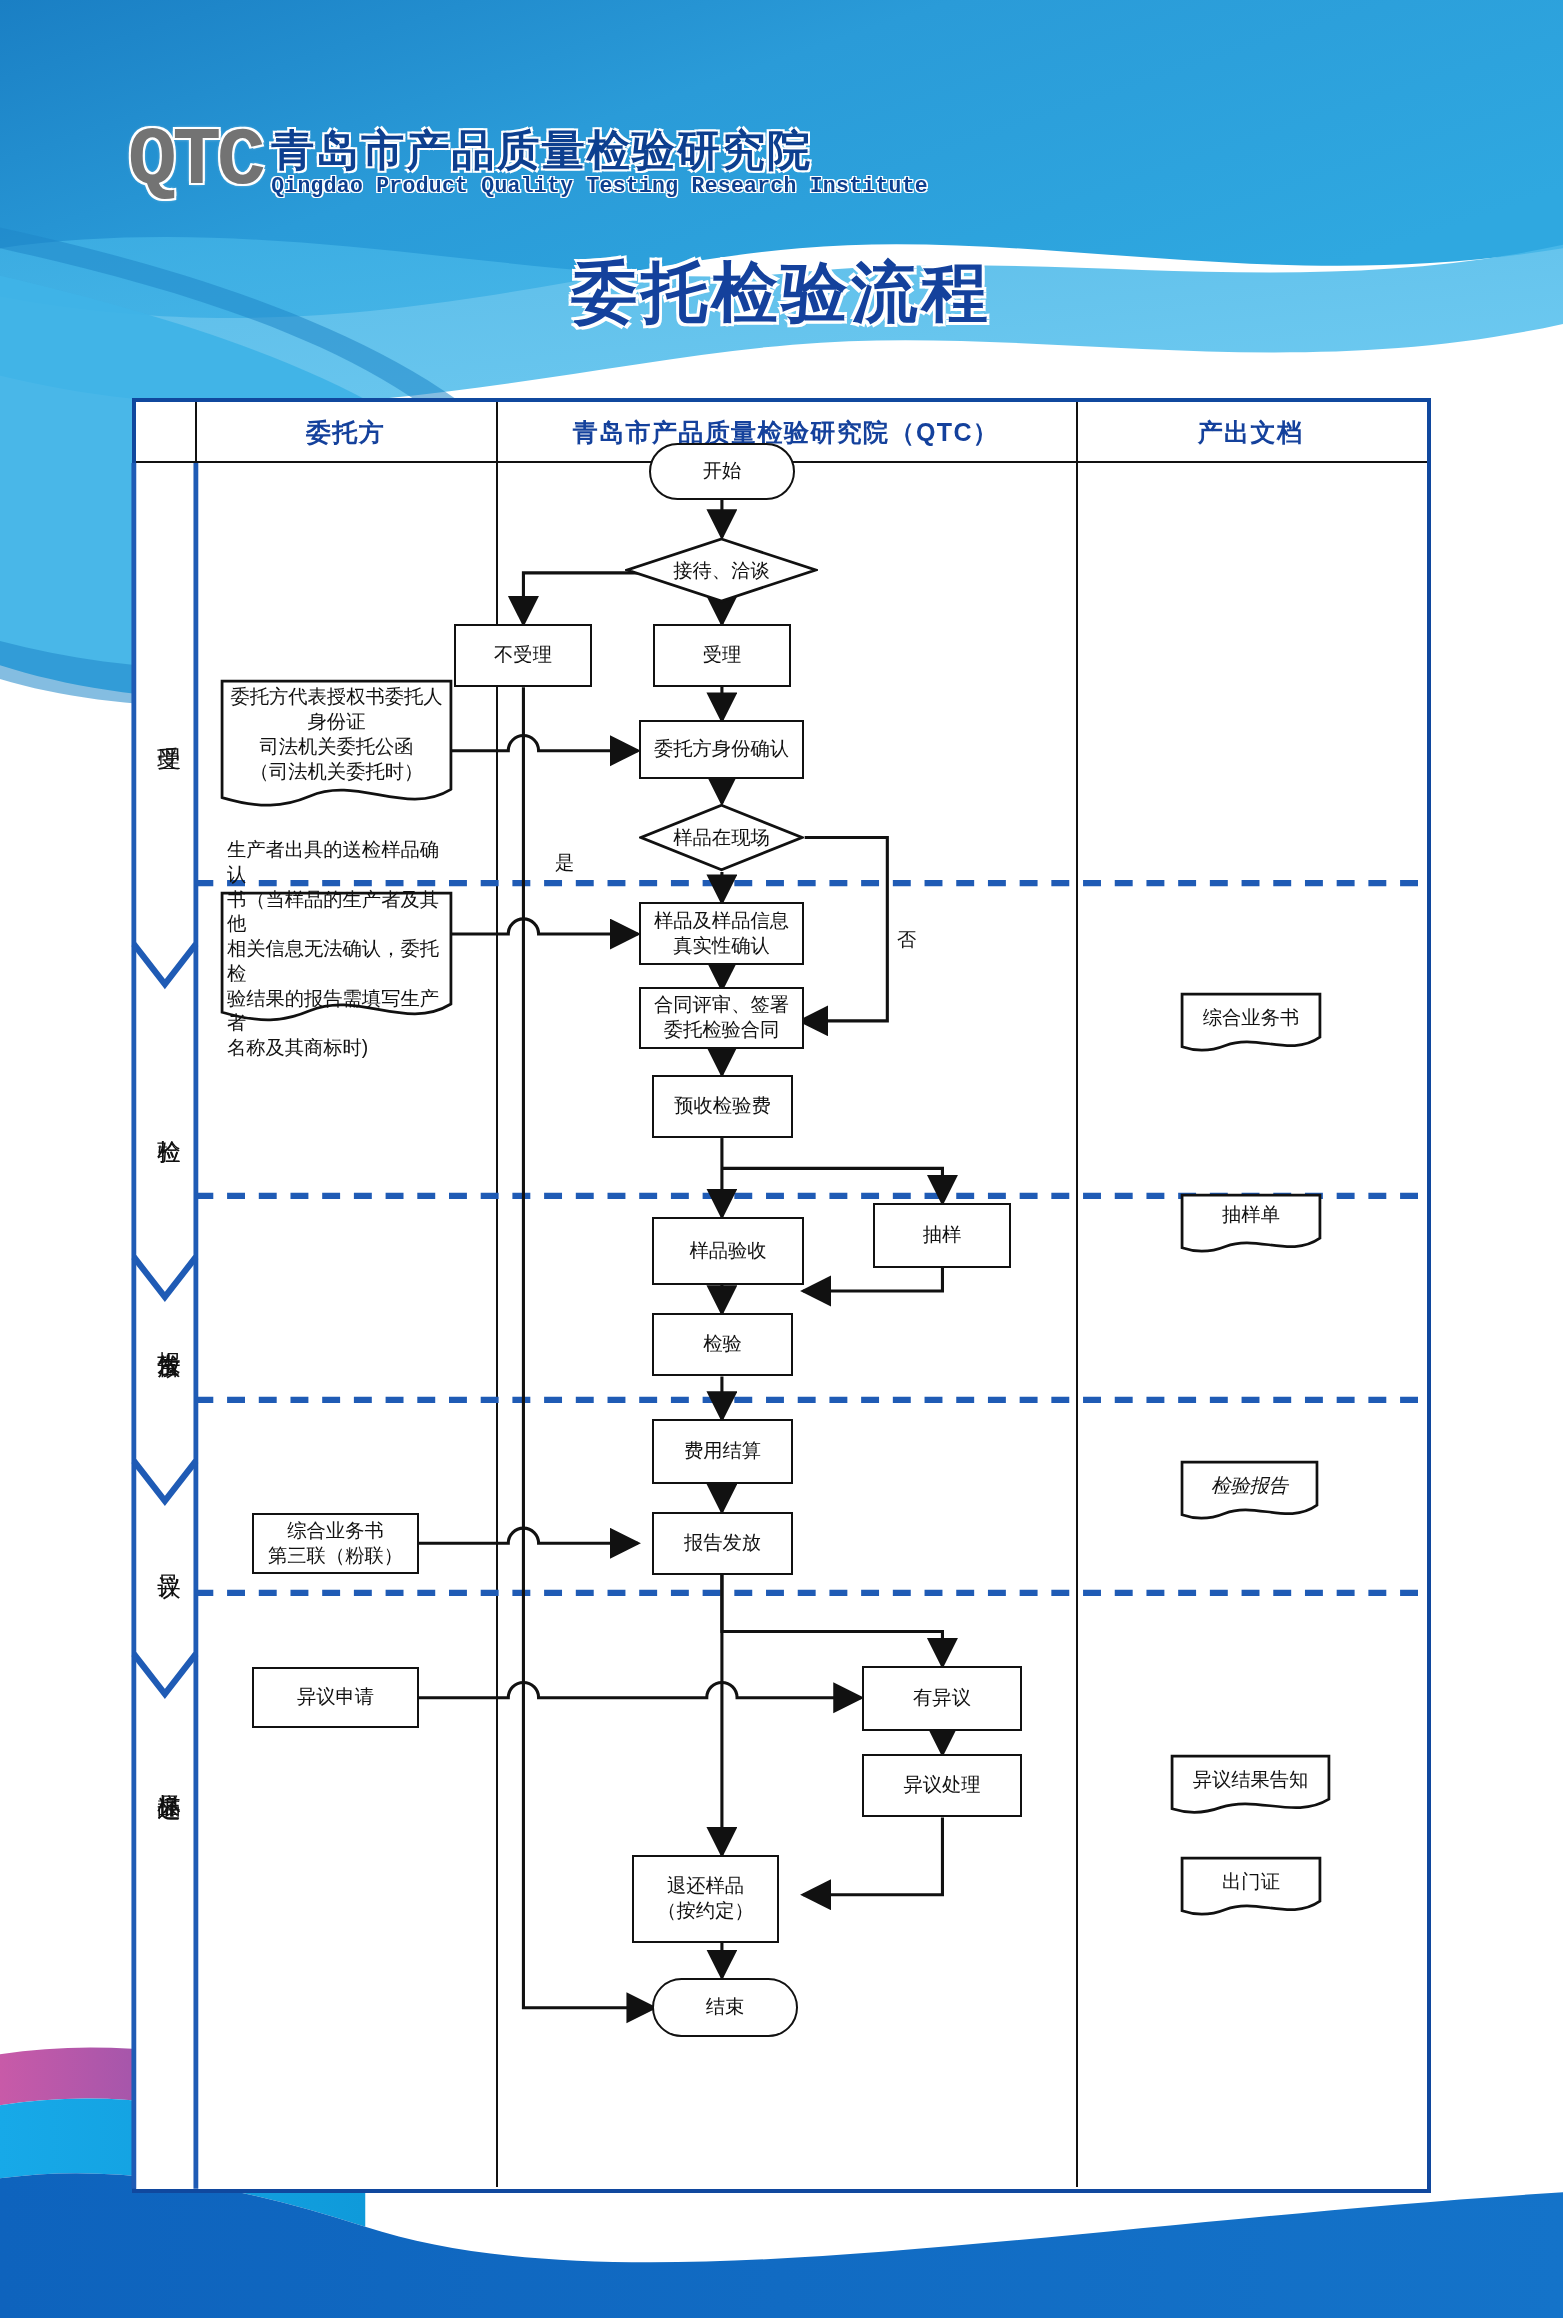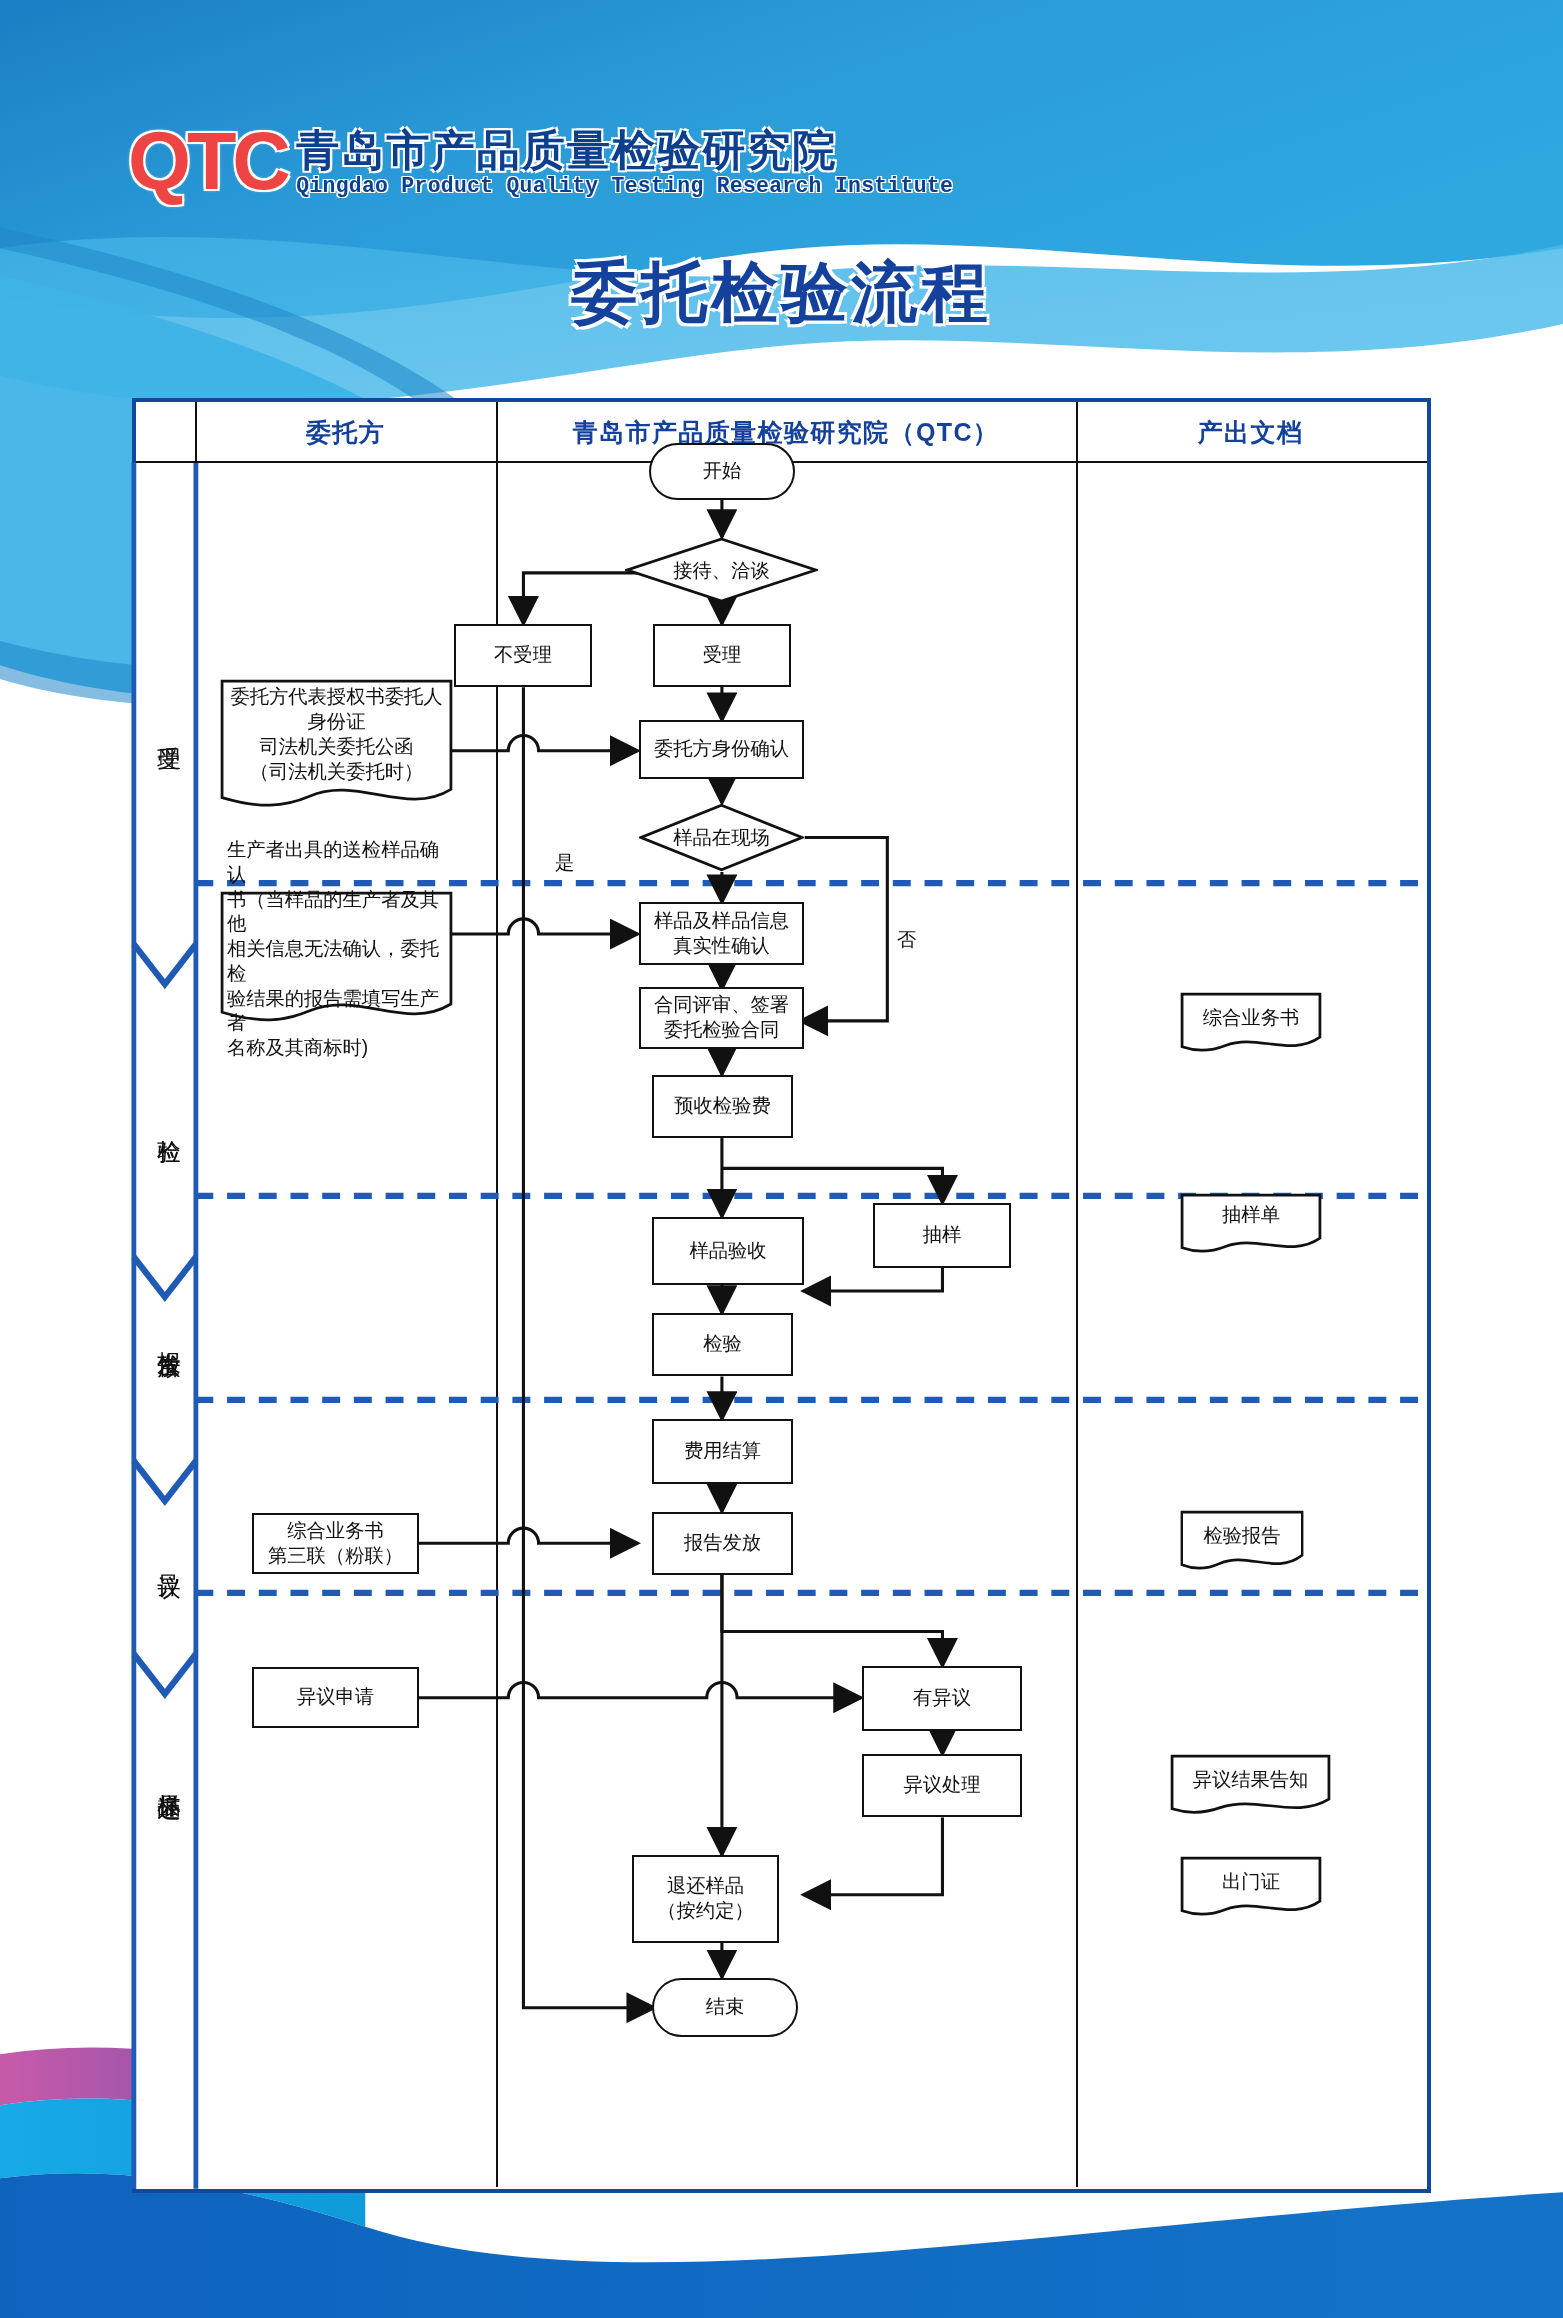--- a/index.html
+++ b/index.html
@@ -13,27 +13,27 @@
   #root{position:absolute;left:0;top:0;width:1563px;height:2319px;}
 
   .bg-svg{position:absolute;left:0;top:0;width:1563px;height:2319px;}
 
   
   .logo-wrap{
     position:absolute;left:128px;top:121px;
     display:flex;align-items:flex-start;
   }
   .logo-mark{
-    font-size:81px;font-weight:bold;color:#ef4444;
+    font-size:81px;font-weight:bold;color:#737373;
     line-height:1;letter-spacing:-4.1px;
     text-shadow:
       -2.1px -2.1px 0 #fff, 2.1px -2.1px 0 #fff,
       -2.1px 2.1px 0 #fff, 2.1px 2.1px 0 #fff,
       0 0 4.1px #ffffff;
-    font-family:Liberation Sans, sans-serif;
+    font-family:Liberation Mono, monospace;
   }
   .logo-text{margin-left:9.6px;margin-top:6.9px;}
   .logo-cn{
     font-size:43px;font-weight:bold;color:#0d3f8f;
     letter-spacing:2.1px;line-height:1.05;
     text-shadow:
       -2.1px -2.1px 0 #fff, 2.1px -2.1px 0 #fff,
       -2.1px 2.1px 0 #fff, 2.1px 2.1px 0 #fff;
   }
   .logo-en{
@@ -356,21 +356,21 @@
       </div>
 
       <div class="node doc" style="left:1044px;top:791px;width:142px;height:63px;">
         <svg class="doc-svg" viewBox="0 0 206 92" preserveAspectRatio="none">
           <path d="M3,3 L203,3 L203,66 C160,96 112,60 66,78
                    C46,86 26,88 3,80 Z" fill="#fff" stroke="#111" stroke-width="4"></path>
         </svg>
         <div class="doc-txt" style="margin-bottom:18px;">抽样单</div>
       </div>
 
-      <div class="node doc" style="left:1044px;top:1108px;width:124px;height:63px;">
+      <div class="node doc" style="left:1044px;top:1058px;width:139px;height:63px;font-style:italic;">
         <svg class="doc-svg" viewBox="0 0 206 92" preserveAspectRatio="none">
           <path d="M3,3 L203,3 L203,66 C160,96 112,60 66,78
                    C46,86 26,88 3,80 Z" fill="#fff" stroke="#111" stroke-width="4"></path>
         </svg>
         <div class="doc-txt" style="margin-bottom:9.6px;">检验报告</div>
       </div>
 
       <div class="node doc" style="left:1034px;top:1352px;width:161px;height:63px;">
         <svg class="doc-svg" viewBox="0 0 234 92" preserveAspectRatio="none">
           <path d="M3,3 L231,3 L231,66 C182,96 126,60 74,78

